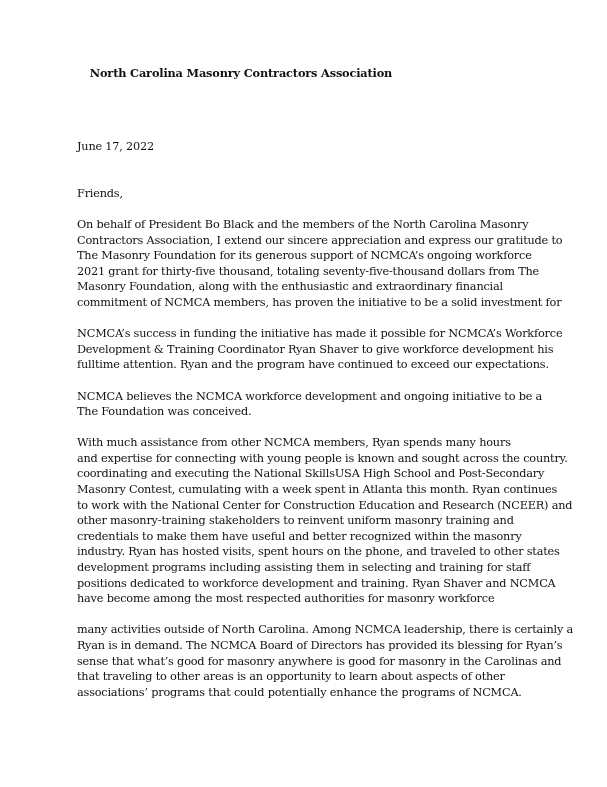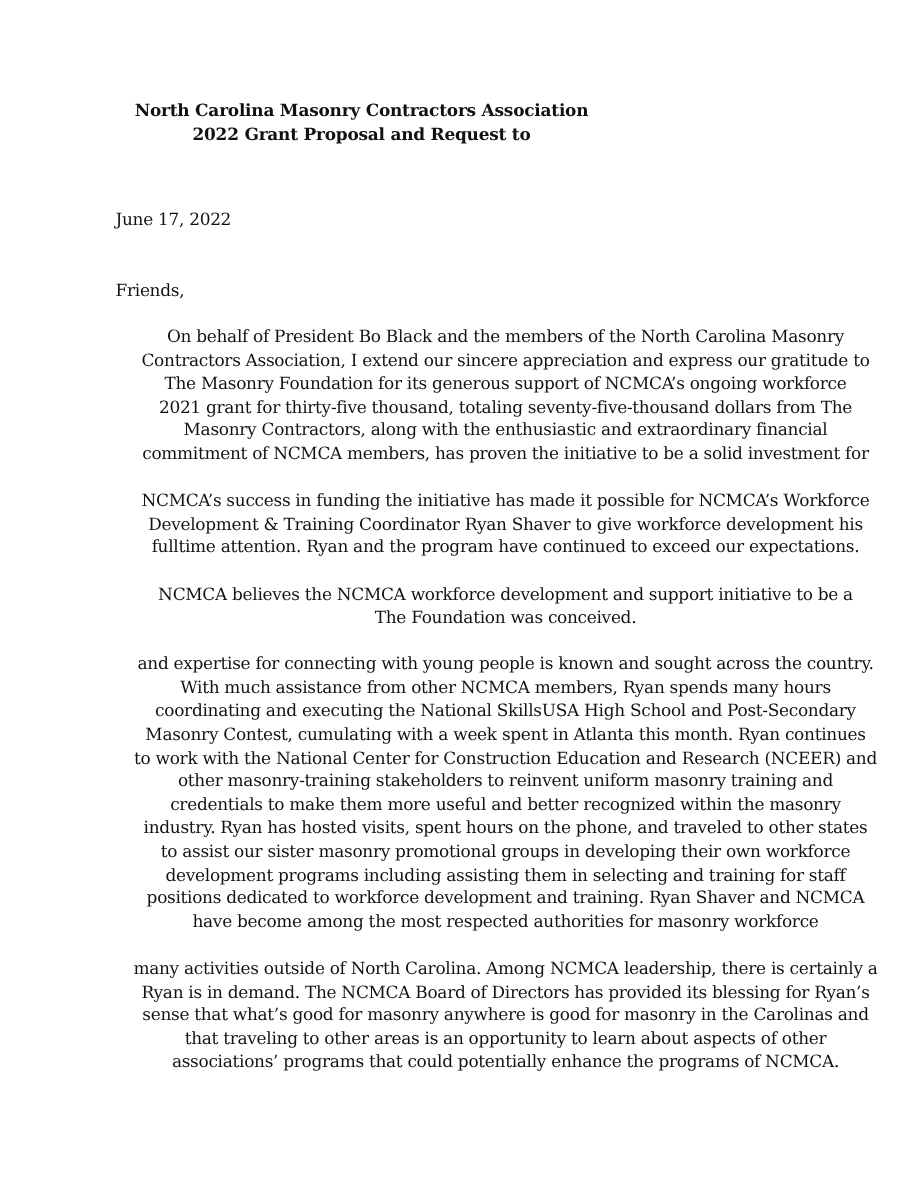--- a/index.html
+++ b/index.html
@@ -13,69 +13,67 @@
     position: absolute; left: 0; top: 66px; width: 482px;
     text-align: center; font-weight: bold; font-size: 11.3px; line-height: 15.5px;
     letter-spacing: -0.15px;
   }
   .heading div { white-space: nowrap; }
   .body {
     position: absolute; left: 77px; top: 139px; width: 520px;
     font-size: 11.3px; line-height: 15.6px; letter-spacing: -0.2px;
   }
   .line { white-space: nowrap; height: 15.6px; }
-  .para { margin: 0; text-align: center; }
+  .para { margin: 0; }
   .gap { height: 15.6px; }
 </style>
 </head>
 <body>
 
 <div class="page">
   <div class="heading">
     <div>North Carolina Masonry Contractors Association</div>
-    <div>2022 Grant Proposal and Request to</div>
   </div>
 
   <div class="body">
     <div class="line">June 17, 2022</div>
     <div class="gap"></div>
     <div class="gap"></div>
     <div class="line">Friends,</div>
     <div class="gap"></div>
     <div id="paras">
         <div class="para">
           <div class="line">On behalf of President Bo Black and the members of the North Carolina Masonry</div>
           <div class="line">Contractors Association, I extend our sincere appreciation and express our gratitude to</div>
           <div class="line">The Masonry Foundation for its generous support of NCMCA’s ongoing workforce</div>
           <div class="line">2021 grant for thirty-five thousand, totaling seventy-five-thousand dollars from The</div>
-          <div class="line">Masonry Contractors, along with the enthusiastic and extraordinary financial</div>
+          <div class="line">Masonry Foundation, along with the enthusiastic and extraordinary financial</div>
           <div class="line">commitment of NCMCA members, has proven the initiative to be a solid investment for</div>
         </div>
         <div class="gap"></div>
         <div class="para">
           <div class="line">NCMCA’s success in funding the initiative has made it possible for NCMCA’s Workforce</div>
           <div class="line">Development &amp; Training Coordinator Ryan Shaver to give workforce development his</div>
           <div class="line">fulltime attention.  Ryan and the program have continued to exceed our expectations.</div>
         </div>
         <div class="gap"></div>
         <div class="para">
-          <div class="line">NCMCA believes the NCMCA workforce development and support initiative to be a</div>
+          <div class="line">NCMCA believes the NCMCA workforce development and ongoing initiative to be a</div>
           <div class="line">The Foundation was conceived.</div>
         </div>
         <div class="gap"></div>
         <div class="para">
+          <div class="line">With much assistance from other NCMCA members, Ryan spends many hours</div>
           <div class="line">and expertise for connecting with young people is known and sought across the country.</div>
-          <div class="line">With much assistance from other NCMCA members, Ryan spends many hours</div>
           <div class="line">coordinating and executing the National SkillsUSA High School and Post-Secondary</div>
           <div class="line">Masonry Contest, cumulating with a week spent in Atlanta this month.  Ryan continues</div>
           <div class="line">to work with the National Center for Construction Education and Research (NCEER) and</div>
           <div class="line">other masonry-training stakeholders to reinvent uniform masonry training and</div>
-          <div class="line">credentials to make them more useful and better recognized within the masonry</div>
+          <div class="line">credentials to make them have useful and better recognized within the masonry</div>
           <div class="line">industry.  Ryan has hosted visits, spent hours on the phone, and traveled to other states</div>
-          <div class="line">to assist our sister masonry promotional groups in developing their own workforce</div>
           <div class="line">development programs including assisting them in selecting and training for staff</div>
           <div class="line">positions dedicated to workforce development and training.  Ryan Shaver and NCMCA</div>
           <div class="line">have become among the most respected authorities for masonry workforce</div>
         </div>
         <div class="gap"></div>
         <div class="para">
           <div class="line">many activities outside of North Carolina.  Among NCMCA leadership, there is certainly a</div>
           <div class="line">Ryan is in demand.  The NCMCA Board of Directors has provided its blessing for Ryan’s</div>
           <div class="line">sense that what’s good for masonry anywhere is good for masonry in the Carolinas and</div>
           <div class="line">that traveling to other areas is an opportunity to learn about aspects of other</div>

